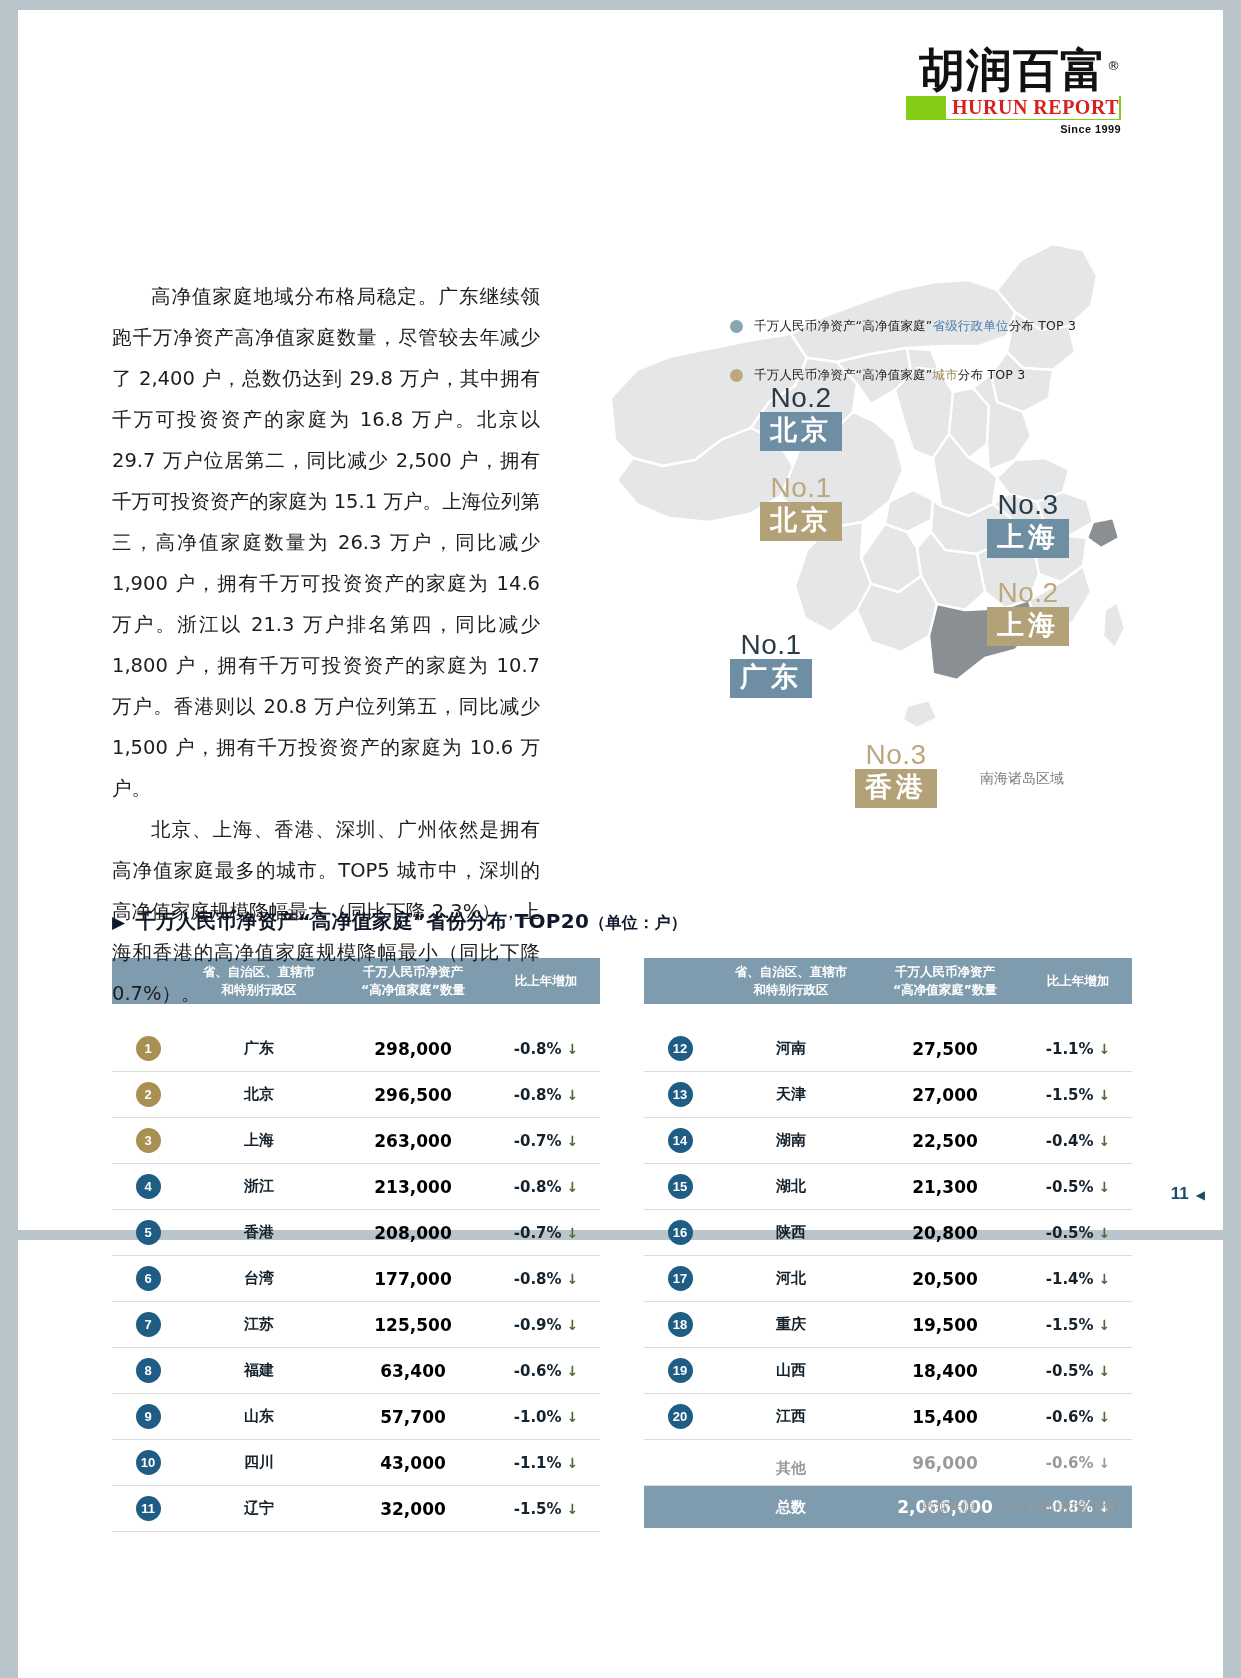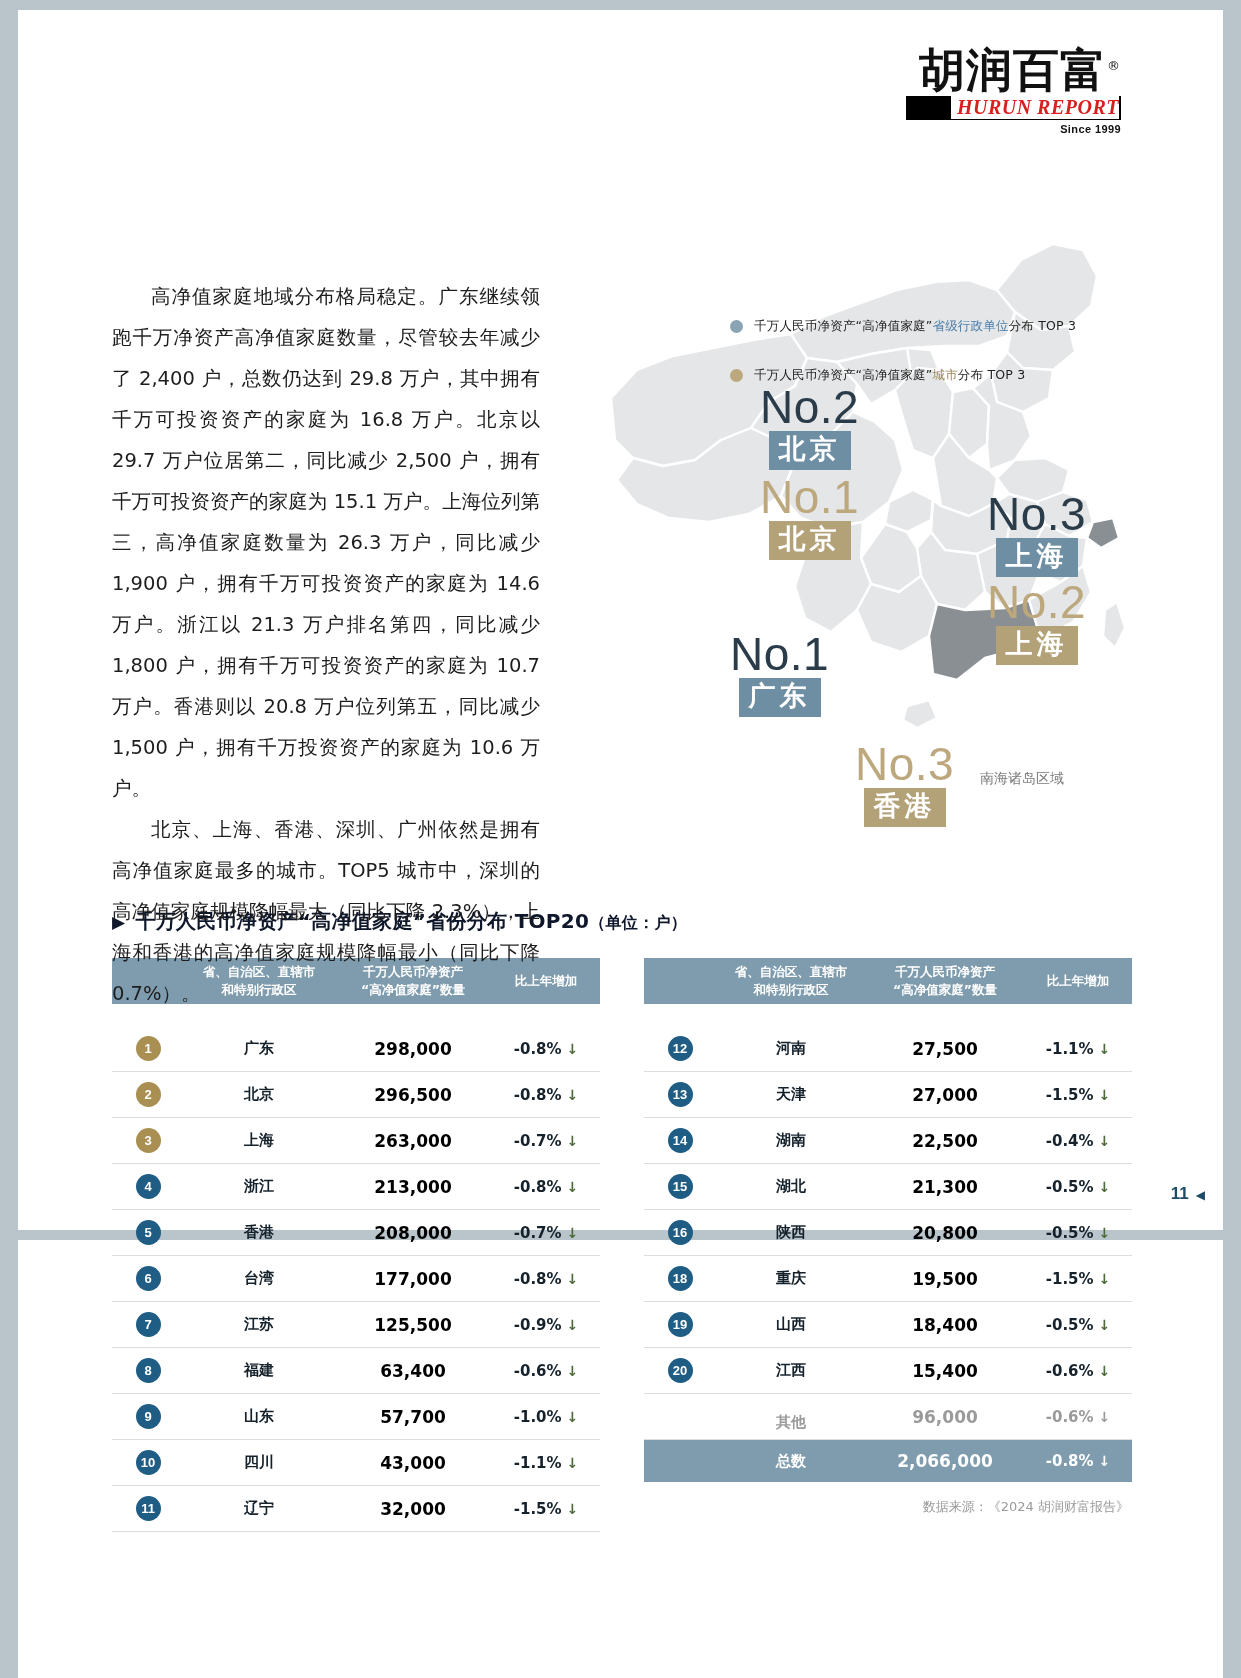--- a/index.html
+++ b/index.html
@@ -18,21 +18,21 @@
   .edge-bottom{ position:absolute; left:0;  bottom:0; width:1241px; height:10px; background:#b9c4cb; }
 
   
   .logo { position:absolute; right:120px; top:46px; width:215px; text-align:right; }
   .logo-cn {
     font-family:"DejaVu Sans","Liberation Sans",sans-serif;
     font-weight:700; font-size:46px; letter-spacing:1px; color:#111;
     line-height:1.05; white-space:nowrap; position:relative; display:inline-block;
   }
   .logo-cn .reg { font-size:13px; vertical-align:super; font-weight:400; }
-  .logo-bar { width:215px; height:24px; background:#000000; margin-top:2px; position:relative;font-style:italic; }
+  .logo-bar { width:215px; height:24px; background:#84cc16; margin-top:2px; position:relative; }
   .logo-en {
     position:absolute; right:2px; top:-1px;
     font-family:"Liberation Serif","DejaVu Serif",serif;
     font-weight:700; font-size:20px; color:#d8201f; letter-spacing:.5px;
     background:#fff; padding-left:6px; line-height:24px;
   }
   .logo-since {
     margin-top:3px; font-size:11px; font-weight:700; color:#111; letter-spacing:.4px;
   }
 
@@ -58,21 +58,21 @@
   .legend-text {
     font-size:12.5px; color:#1f1f1f; letter-spacing:.2px;
     font-family:"DejaVu Sans","Liberation Sans",sans-serif;
   }
   .legend-text .hl-blue { color:#4b7ea8; }
   .legend-text .hl-gold { color:#9e8855; }
 
   
   .marker { position:absolute; text-align:center; }
   .marker .no {
-    font-size:46px; letter-spacing:.5px; line-height:1.05;
+    font-size:28px; letter-spacing:.5px; line-height:1.05;
     font-family:"Liberation Sans","DejaVu Sans",sans-serif; font-weight:300;
   }
   .marker .tagname {
     display:inline-block; padding:2px 10px 4px; color:#fff; font-weight:700;
     font-size:27px; letter-spacing:4px; line-height:1.22;
     font-family:"DejaVu Sans","Liberation Sans",sans-serif;
   }
   .m-prov .no { color:#2a3b4a; }
   .m-prov .tagname { background:#6e8fa3; }
   .m-city .no { color:#bda87e; }
@@ -455,20 +455,28 @@
           <div class="trow">
             <div class="c-rank">
               <div class="badge b-blue">16</div>
             </div>
             <div class="c-name cell-name">陕西</div>
             <div class="c-val cell-val">20,800</div>
             <div class="c-chg cell-chg">-0.5%<span class="arrow">↓</span></div>
           </div>
           <div class="trow">
             <div class="c-rank">
+              <div class="badge b-blue">17</div>
+            </div>
+            <div class="c-name cell-name">河北</div>
+            <div class="c-val cell-val">20,500</div>
+            <div class="c-chg cell-chg">-1.4%<span class="arrow">↓</span></div>
+          </div>
+          <div class="trow">
+            <div class="c-rank">
               <div class="badge b-blue">18</div>
             </div>
             <div class="c-name cell-name">重庆</div>
             <div class="c-val cell-val">19,500</div>
             <div class="c-chg cell-chg">-1.5%<span class="arrow">↓</span></div>
           </div>
           <div class="trow">
             <div class="c-rank">
               <div class="badge b-blue">19</div>
             </div>

